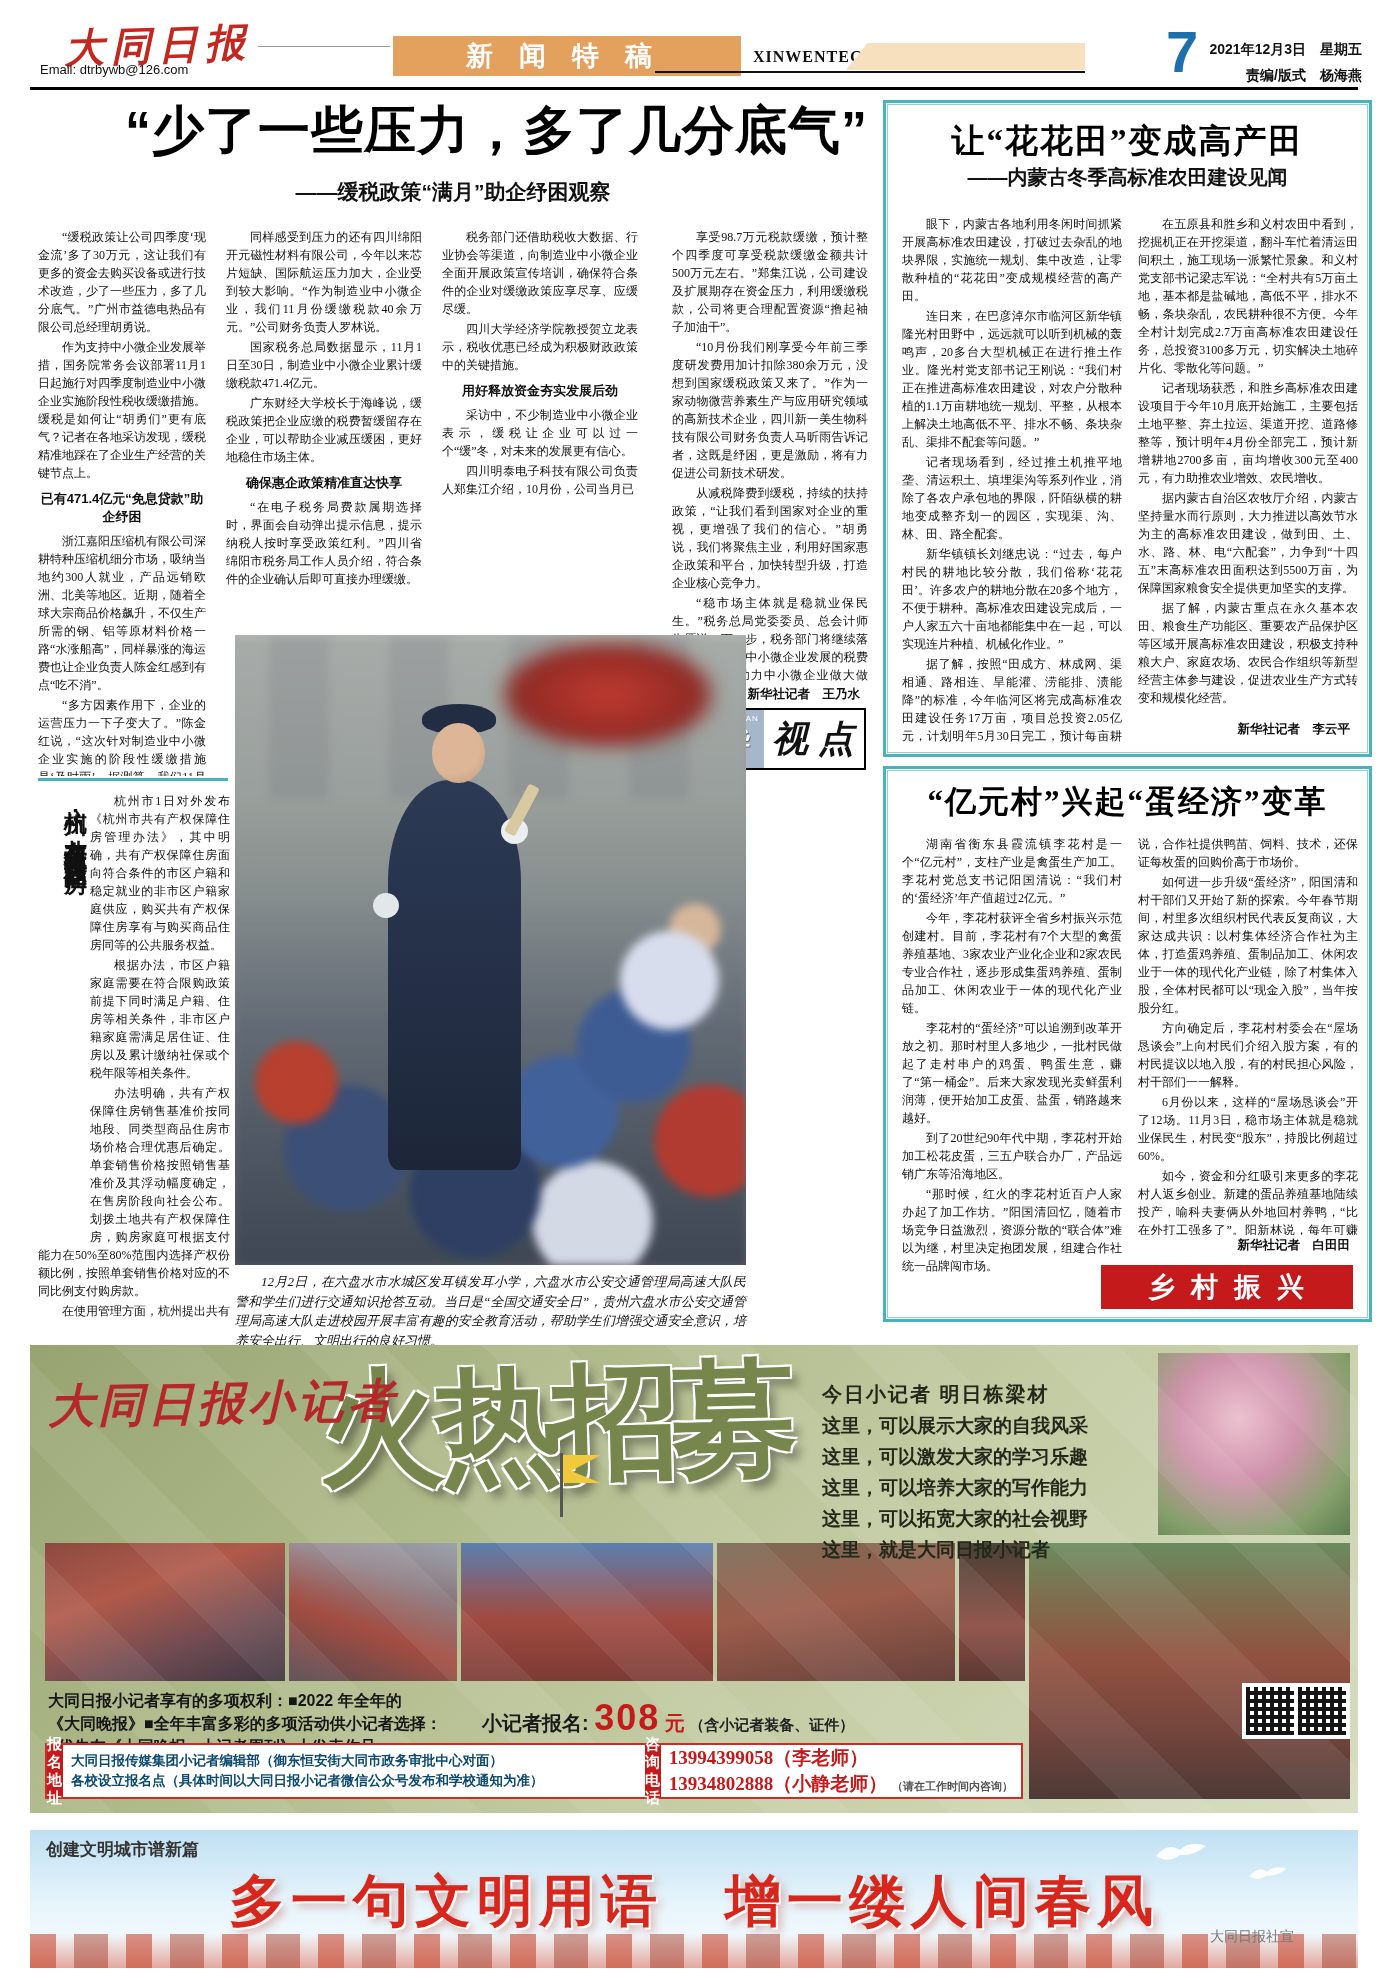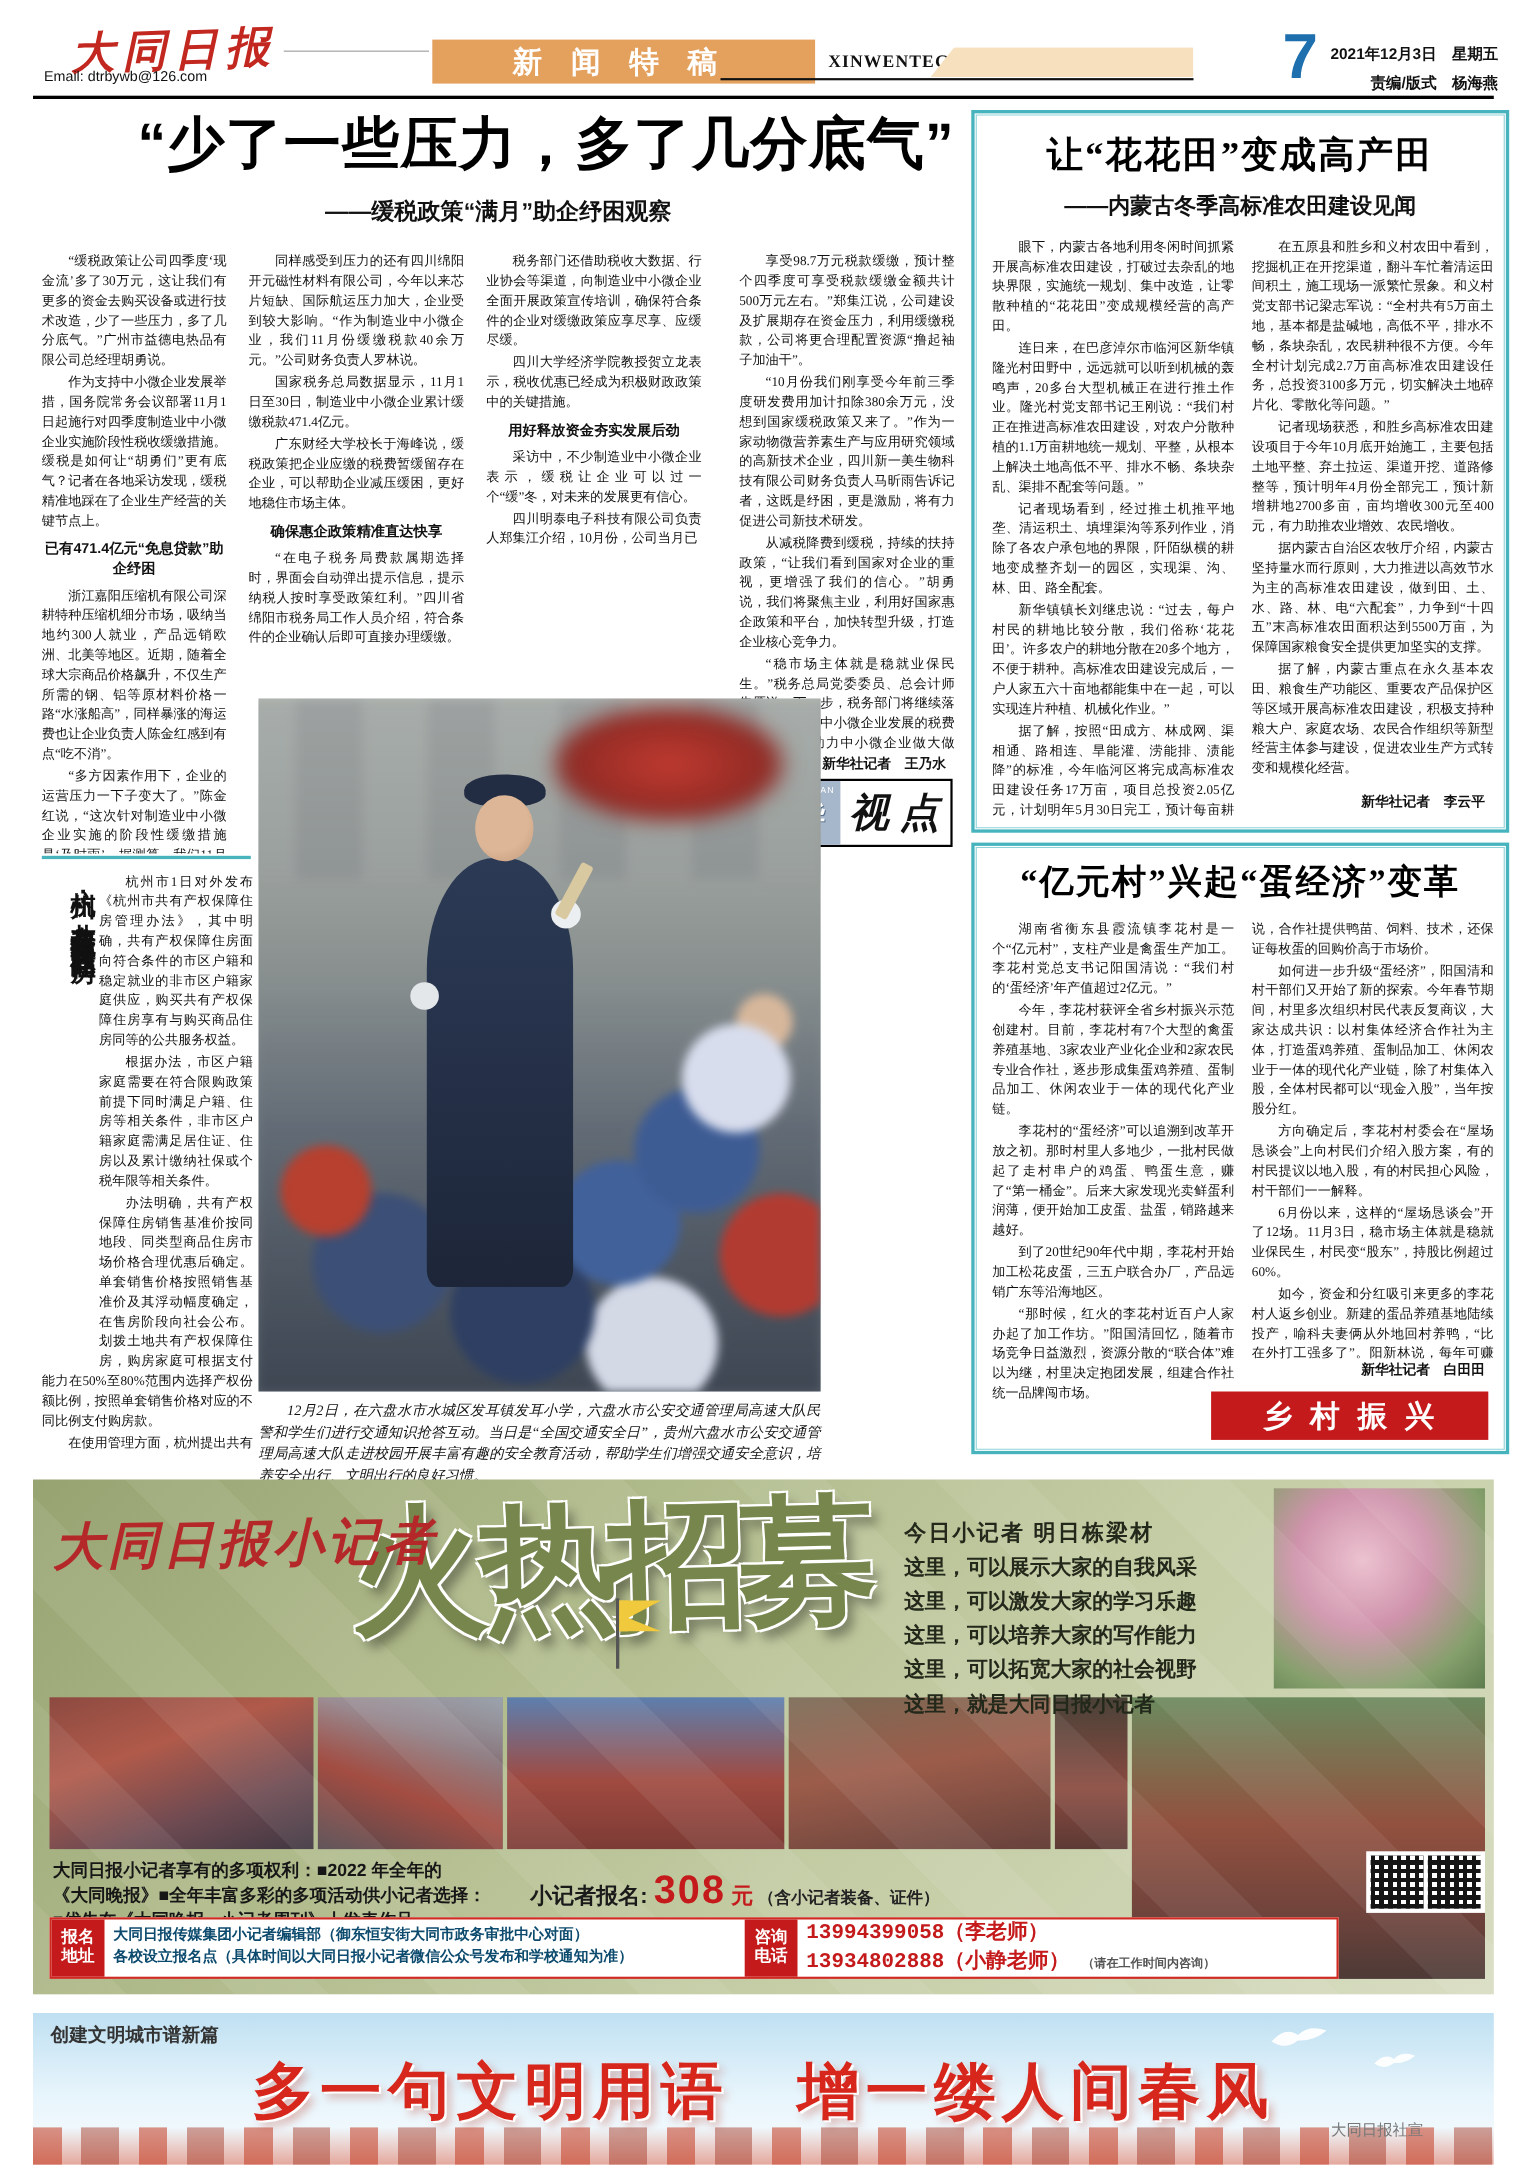--- a/index.html
+++ b/index.html
@@ -115,22 +115,22 @@
   .ad-price{position:absolute;left:452px;top:352px;z-index:2;font-family:"Liberation Sans",sans-serif;white-space:nowrap;}
   .ad-price .lbl{font-size:20px;font-weight:800;color:#1a1a1a;}
   .ad-price .num{font-size:36px;font-weight:900;color:#c51a1b;letter-spacing:2px;}
   .ad-price .yuan{font-size:20px;font-weight:800;color:#c51a1b;}
   .ad-price .note{font-size:15px;font-weight:700;color:#222;}
   .qr-panel{position:absolute;left:1212px;top:338px;width:108px;height:56px;background:#fff;z-index:3;
             display:flex;align-items:center;justify-content:space-around;padding:2px;box-sizing:border-box;}
   .qr{width:48px;height:48px;background:
       repeating-linear-gradient(0deg,#151515 0 4px,transparent 4px 8px),
       repeating-linear-gradient(90deg,#151515 0 4px,#fff 4px 8px);}
-  .cbar{position:absolute;left:15px;top:398px;width:1172px;height:56px;background:#fff;border:2px solid #cf2b22;
-        display:flex;box-sizing:border-box;z-index:2;font-family:Liberation Mono, monospace;}
+  .cbar{position:absolute;left:15px;top:398px;width:978px;height:56px;background:#fff;border:2px solid #cf2b22;
+        display:flex;box-sizing:border-box;z-index:2;font-family:Liberation Serif, serif;}
   .cb-red{background:#c51a1b;color:#fff;width:48px;display:flex;flex-direction:column;justify-content:center;
           align-items:center;font-size:15px;font-weight:800;line-height:1.2;}
   .cb-mid{flex:0 0 566px;display:flex;flex-direction:column;justify-content:center;padding:0 8px;
           font-size:13.5px;font-weight:700;color:#0c4a6e;line-height:1.5;white-space:nowrap;}
   .cb-tel{display:flex;flex-direction:column;justify-content:center;padding:0 8px;color:#c51a1b;
           font-weight:800;font-size:19px;line-height:1.35;white-space:nowrap;}
   .cb-tel .tnote{font-size:11px;color:#555;font-weight:700;}
   
   .banner{position:absolute;left:30px;top:1830px;width:1328px;height:138px;overflow:hidden;
           background:linear-gradient(180deg,#bfe0f2 0%,#e8f5fc 55%,#f7fbfd 100%);}
@@ -203,21 +203,21 @@
   <div class="xhsd">
     <div class="xhsd-left">
       <div class="xhsd-pinyin">XINHUASHIDIAN</div>
       <div class="xhsd-cn">新华</div>
     </div>
     <div class="xhsd-right">视点</div>
   </div>
 
   <div class="tealbox" style="top:100px;height:657px;">
     <div class="box-h1" style="font-size:33px;margin-top:16px;">让“花花田”变成高产田</div>
-    <div class="box-h2" style="margin-top:10px;">——内蒙古冬季高标准农田建设见闻</div>
+    <div class="box-h2" style="">——内蒙古冬季高标准农田建设见闻</div>
     <div class="col" style="left:16px;top:112px;width:220px;height:528px;">
       <p>眼下，内蒙古各地利用冬闲时间抓紧开展高标准农田建设，打破过去杂乱的地块界限，实施统一规划、集中改造，让零散种植的“花花田”变成规模经营的高产田。</p>
       <p>连日来，在巴彦淖尔市临河区新华镇隆光村田野中，远远就可以听到机械的轰鸣声，20多台大型机械正在进行推土作业。隆光村党支部书记王刚说：“我们村正在推进高标准农田建设，对农户分散种植的1.1万亩耕地统一规划、平整，从根本上解决土地高低不平、排水不畅、条块杂乱、渠排不配套等问题。”</p>
       <p>记者现场看到，经过推土机推平地垄、清运积土、填埋渠沟等系列作业，消除了各农户承包地的界限，阡陌纵横的耕地变成整齐划一的园区，实现渠、沟、林、田、路全配套。</p>
       <p>新华镇镇长刘继忠说：“过去，每户村民的耕地比较分散，我们俗称‘花花田’。许多农户的耕地分散在20多个地方，不便于耕种。高标准农田建设完成后，一户人家五六十亩地都能集中在一起，可以实现连片种植、机械化作业。”</p>
       <p>据了解，按照“田成方、林成网、渠相通、路相连、旱能灌、涝能排、渍能降”的标准，今年临河区将完成高标准农田建设任务17万亩，项目总投资2.05亿元，计划明年5月30日完工，预计每亩耕地可增收300元以上、降低用水量45.5立方米。</p>
     </div>
     <div class="col" style="left:252px;top:112px;width:220px;height:500px;">
       <p>在五原县和胜乡和义村农田中看到，挖掘机正在开挖渠道，翻斗车忙着清运田间积土，施工现场一派繁忙景象。和义村党支部书记梁志军说：“全村共有5万亩土地，基本都是盐碱地，高低不平，排水不畅，条块杂乱，农民耕种很不方便。今年全村计划完成2.7万亩高标准农田建设任务，总投资3100多万元，切实解决土地碎片化、零散化等问题。”</p>
       <p>记者现场获悉，和胜乡高标准农田建设项目于今年10月底开始施工，主要包括土地平整、弃土拉运、渠道开挖、道路修整等，预计明年4月份全部完工，预计新增耕地2700多亩，亩均增收300元至400元，有力助推农业增效、农民增收。</p>

